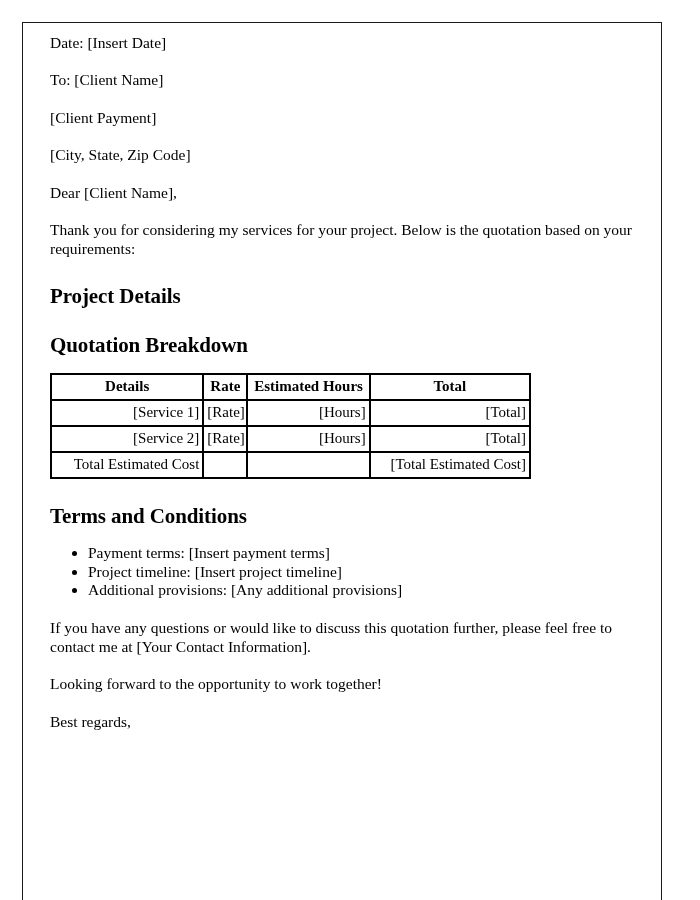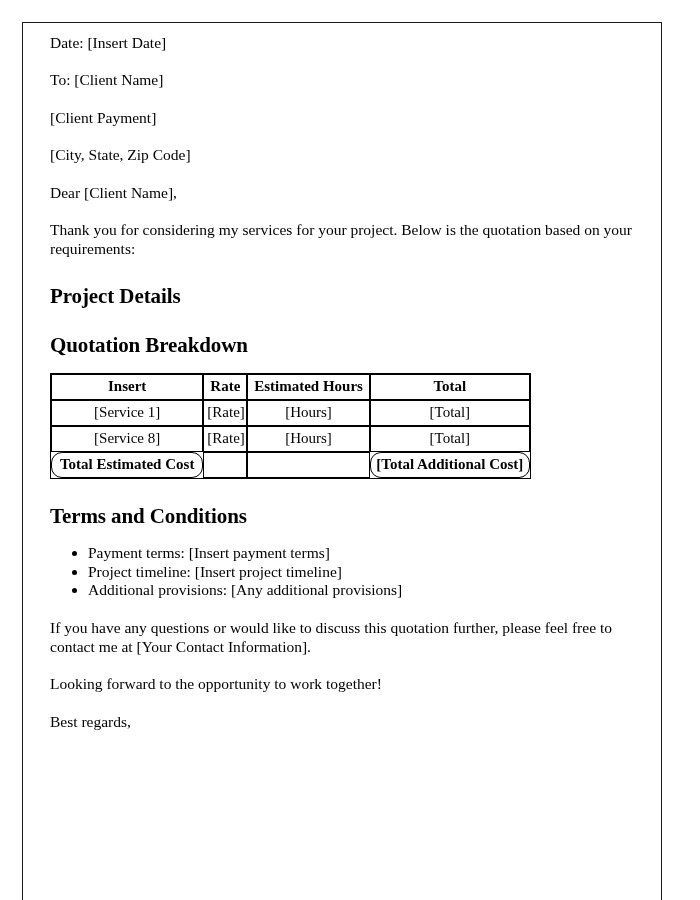--- a/index.html
+++ b/index.html
@@ -87,27 +87,26 @@
     vertical-align: middle;
     height: 20px;
     overflow: hidden;
     white-space: nowrap;
   }
   table.quote-table th {
     font-weight: bold;
     text-align: center;
   }
   table.quote-table td {
-    text-align: center;
+    text-align: right;
     font-weight: normal;
     margin-top: 23px;
   }
   table.quote-table td.bold-cell {
-    font-weight: bold;
-    border-radius: 11px;
+    font-weight: normal;
   }
   col.c-service { width: 152px; }
   col.c-rate    { width: 44px;  }
   col.c-hours   { width: 122px; }
   col.c-total   { width: 160px; }
 </style>
 </head>
 <body>
 
 <div class="page-frame">
@@ -129,44 +128,44 @@
 
     <table class="quote-table">
       <colgroup>
         <col class="c-service">
           <col class="c-rate">
           <col class="c-hours">
           <col class="c-total">
       </colgroup>
       <thead>
         <tr>
-          <th>Insert</th>
+          <th>Details</th>
           <th>Rate</th>
           <th>Estimated Hours</th>
           <th>Total</th>
         </tr>
       </thead>
       <tbody>
         <tr>
           <td>[Service 1]</td>
           <td>[Rate]</td>
           <td>[Hours]</td>
           <td>[Total]</td>
         </tr>
         <tr>
-          <td>[Service 8]</td>
+          <td>[Service 2]</td>
           <td>[Rate]</td>
           <td>[Hours]</td>
           <td>[Total]</td>
         </tr>
         <tr>
           <td class="bold-cell">Total Estimated Cost</td>
           <td></td>
           <td></td>
-          <td class="bold-cell">[Total Additional Cost]</td>
+          <td class="bold-cell">[Total Estimated Cost]</td>
         </tr>
       </tbody>
     </table>
 
     <h2 class="section-title">Terms and Conditions</h2>
 
     <ul class="terms-list">
       <li>Payment terms: [Insert payment terms]</li>
       <li>Project timeline: [Insert project timeline]</li>
       <li>Additional provisions: [Any additional provisions]</li>

